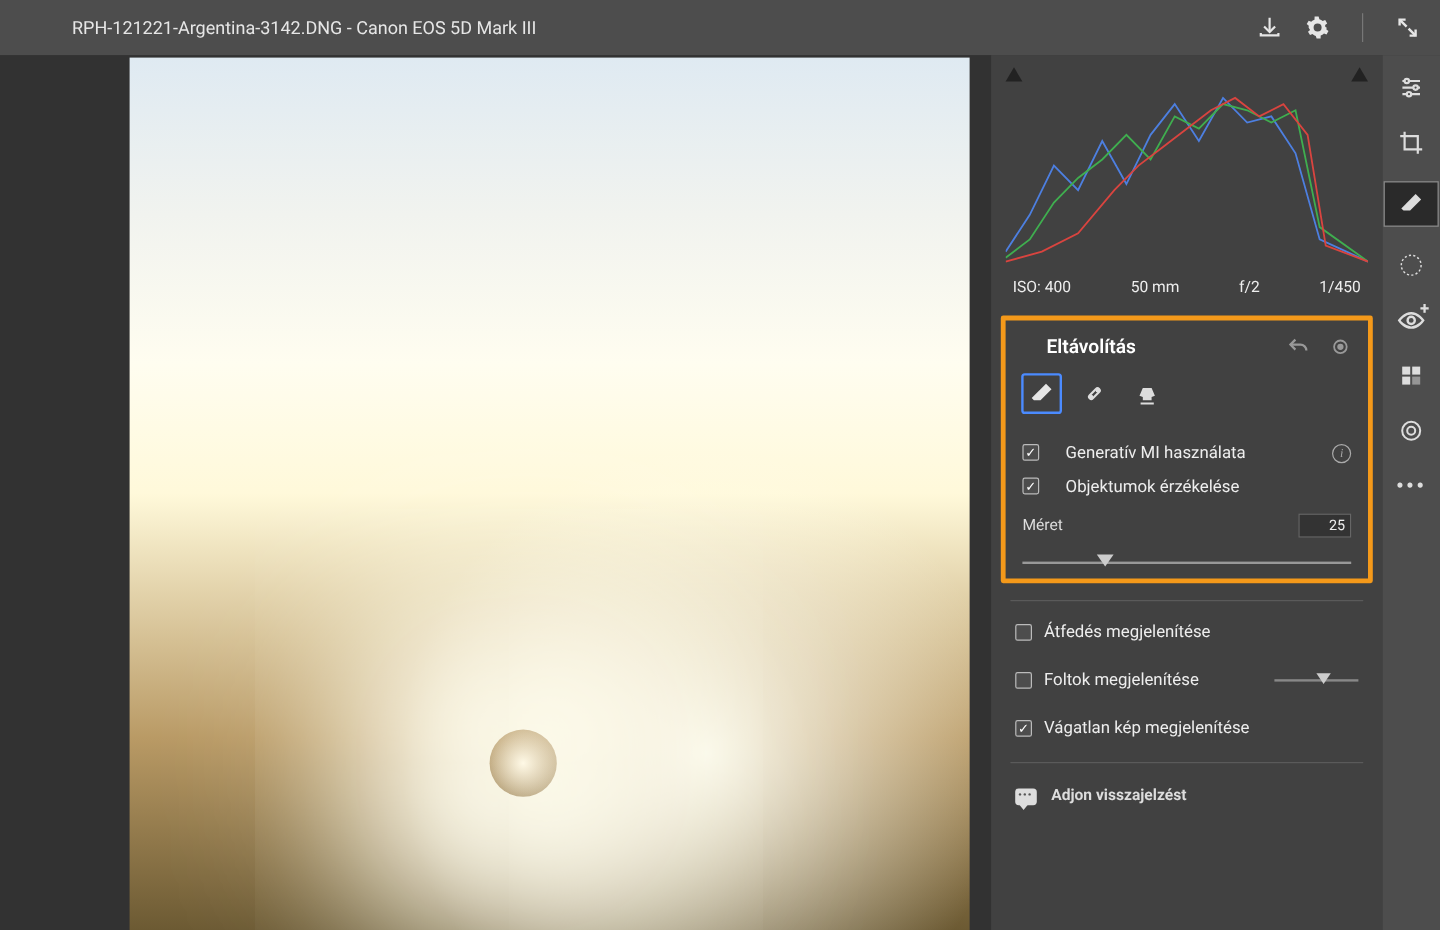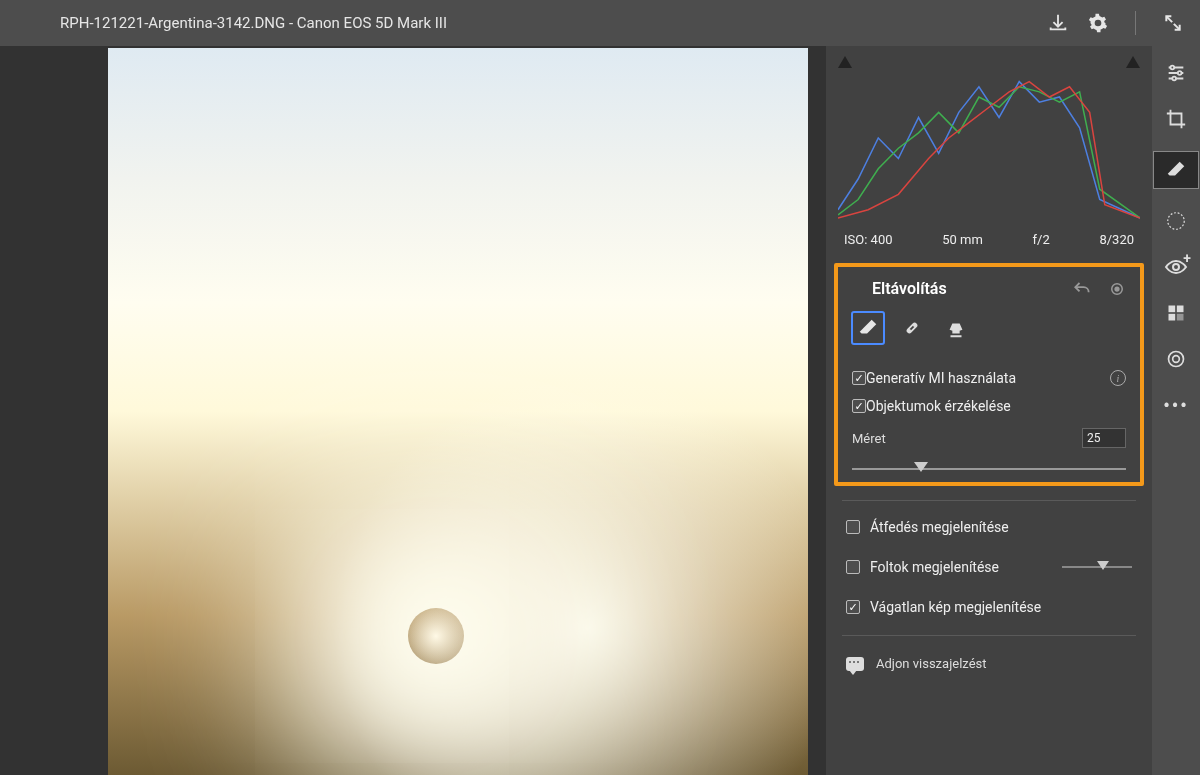--- a/index.html
+++ b/index.html
@@ -25,35 +25,35 @@
 
   .meta { display:flex; justify-content:space-between; padding:6px 18px 10px; color:#eee; font-size:13px; }
 
   .panel-highlight { margin:6px 8px 10px 8px; border:4px solid #f4991a; border-radius:2px; padding:12px 14px 6px; }
   .panel-head { display:flex; align-items:center; margin-bottom:14px;margin-left:20px; }
   .panel-head .ptitle { font-size:16px; font-weight:600; color:#fff; flex:1; }
   .panel-head .phicons { display:flex; gap:16px; color:#aaa; }
   .tool-row { display:flex; gap:12px; margin-bottom:26px; }
   .toolbtn { width:32px; height:32px; display:flex; align-items:center; justify-content:center; cursor:pointer; border-radius:2px; }
   .toolbtn.active { outline:2px solid #4b8bff; outline-offset:-1px; }
-  .check-row { display:flex; align-items:center; gap:0; margin-bottom:12px; font-size:14px; color:#eee; }
+  .check-row { display:flex; align-items:flex-start; gap:22px; margin-bottom:12px; font-size:14px; color:#eee; }
   .chk { width:14px; height:14px; border:1px solid #bbb; border-radius:2px; display:inline-flex; align-items:center; justify-content:center; background:#4d4d4d; cursor:pointer; }
   .chk.on::after { content:"✓"; font-size:11px; color:#fff; line-height:1; }
   .info-icon { width:16px; height:16px; border:1.5px solid #aaa; border-radius:50%; display:inline-flex; align-items:center; justify-content:center; font-size:10px; color:#aaa; font-style:italic; font-family:Georgia,serif; margin-left:auto; cursor:pointer; }
   .slider-row { margin-top:14px; }
   .slider-label { display:flex; justify-content:space-between; align-items:center; margin-bottom:20px; }
-  .slider-label input { width:44px; background:#333; border:1px solid #666; color:#eee; font-size:12px; padding:2px 4px; text-align:left;}
+  .slider-label input { width:44px; background:#333; border:1px solid #666; color:#eee; font-size:12px; padding:2px 4px; text-align:right;}
   .track { height:2px; background:#999; position:relative; margin:8px 0 6px; }
   .thumb { position:absolute; top:-6px; width:0; height:0; border-left:7px solid transparent; border-right:7px solid transparent; border-top:10px solid #ccc; transform:translateX(-7px); cursor:pointer;}
 
   .divider { height:1px; background:#5a5a5a; margin:14px 16px; }
   .opt-row { display:flex; align-items:center; gap:10px; padding:4px 20px; margin-bottom:16px; font-size:14px; color:#eee; }
   .mini-track { flex:0 0 70px; height:2px; background:#888; margin-left:auto; position:relative; }
   .mini-track .mini-thumb { position:absolute; left:35px; top:-5px; width:0;height:0; border-left:6px solid transparent; border-right:6px solid transparent; border-top:9px solid #ccc;}
-  .feedback { display:flex; align-items:center; gap:12px; padding:6px 20px; cursor:pointer; }
+  .feedback { display:flex; align-items:center; gap:12px; padding:6px 20px; cursor:pointer;font-weight:bold; }
   .speech { width:18px; height:14px; border-radius:3px; background:#ddd; position:relative; }
   .speech::after { content:""; position:absolute; left:3px; bottom:-4px; width:0;height:0; border-left:4px solid transparent; border-right:4px solid transparent; border-top:5px solid #ddd;}
   .dots { position:absolute; left:3px; top:4px; display:flex; gap:2px; }
   .dots b { width:2px; height:2px; background:#555; border-radius:50%; }
 
   .toolbar-col { width:48px; background:#4d4d4d; display:flex; flex-direction:column; align-items:center; padding-top:14px; gap:20px; }
   .tbicon { width:26px; height:26px; display:flex; align-items:center; justify-content:center; cursor:pointer; color:#ddd; }
   .tbicon.active { background:#2a2a2a; outline:1px solid #888; width:44px; height:36px; }
 
   svg { display:block; }
@@ -104,21 +104,21 @@
         <polyline fill="none" stroke="#4d7fe0" stroke-width="1.5" points="0,150 20,120 40,80 60,100 80,60 100,95 120,55 140,30 160,60 180,25 200,45 220,40 240,70 260,140 300,158"></polyline>
         <polyline fill="none" stroke="#3fae4f" stroke-width="1.5" points="0,155 20,140 40,110 60,90 80,75 100,55 120,75 140,40 160,50 180,30 200,35 220,45 240,35 260,130 300,158"></polyline>
         <polyline fill="none" stroke="#d9443f" stroke-width="1.5" points="0,158 30,150 60,135 90,100 110,80 130,65 150,50 170,35 190,25 210,40 230,30 250,55 265,145 300,158"></polyline>
       </svg>
     </div>
 
     <div class="meta">
       <span>ISO: 400</span>
       <span>50 mm</span>
       <span>f/2</span>
-      <span>8/320</span>
+      <span>1/450</span>
     </div>
 
     <div class="panel-highlight">
       <div class="panel-head">
         <span class="ptitle">Eltávolítás</span>
         <div class="phicons">
           <span>
             <svg width="20" height="16" viewBox="0 0 24 18" fill="none" stroke="#999" stroke-width="2.2">
                 <path d="M9 3L4 8l5 5"></path>
                 <path d="M4 8h10a6 6 0 016 6"></path>

